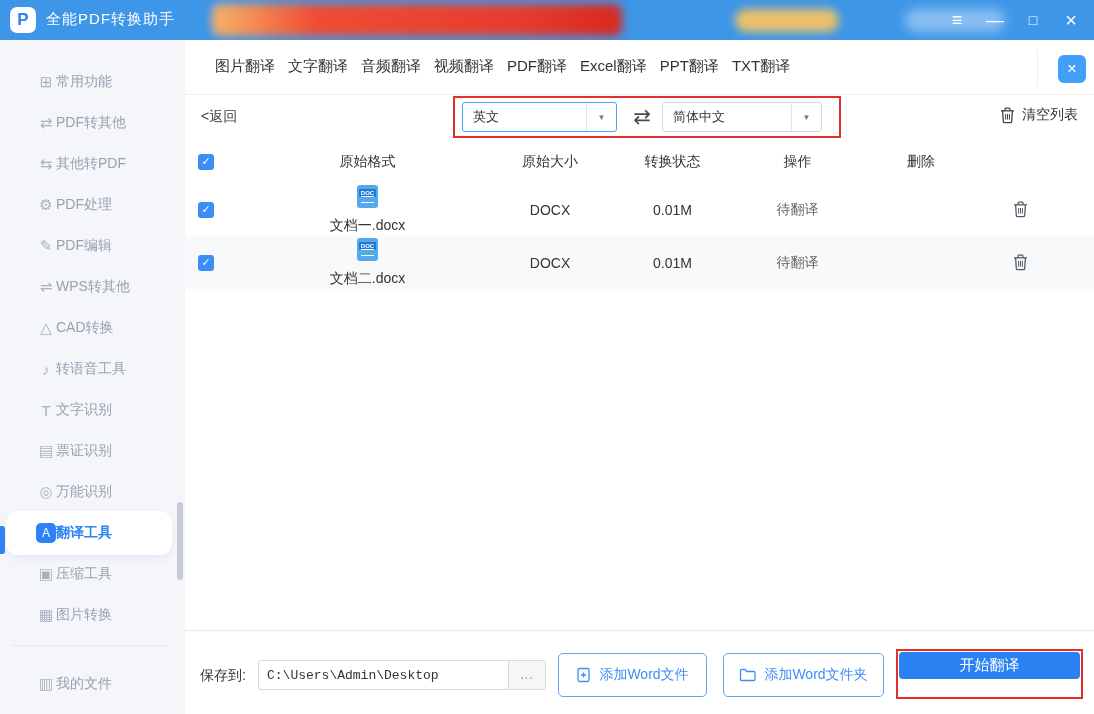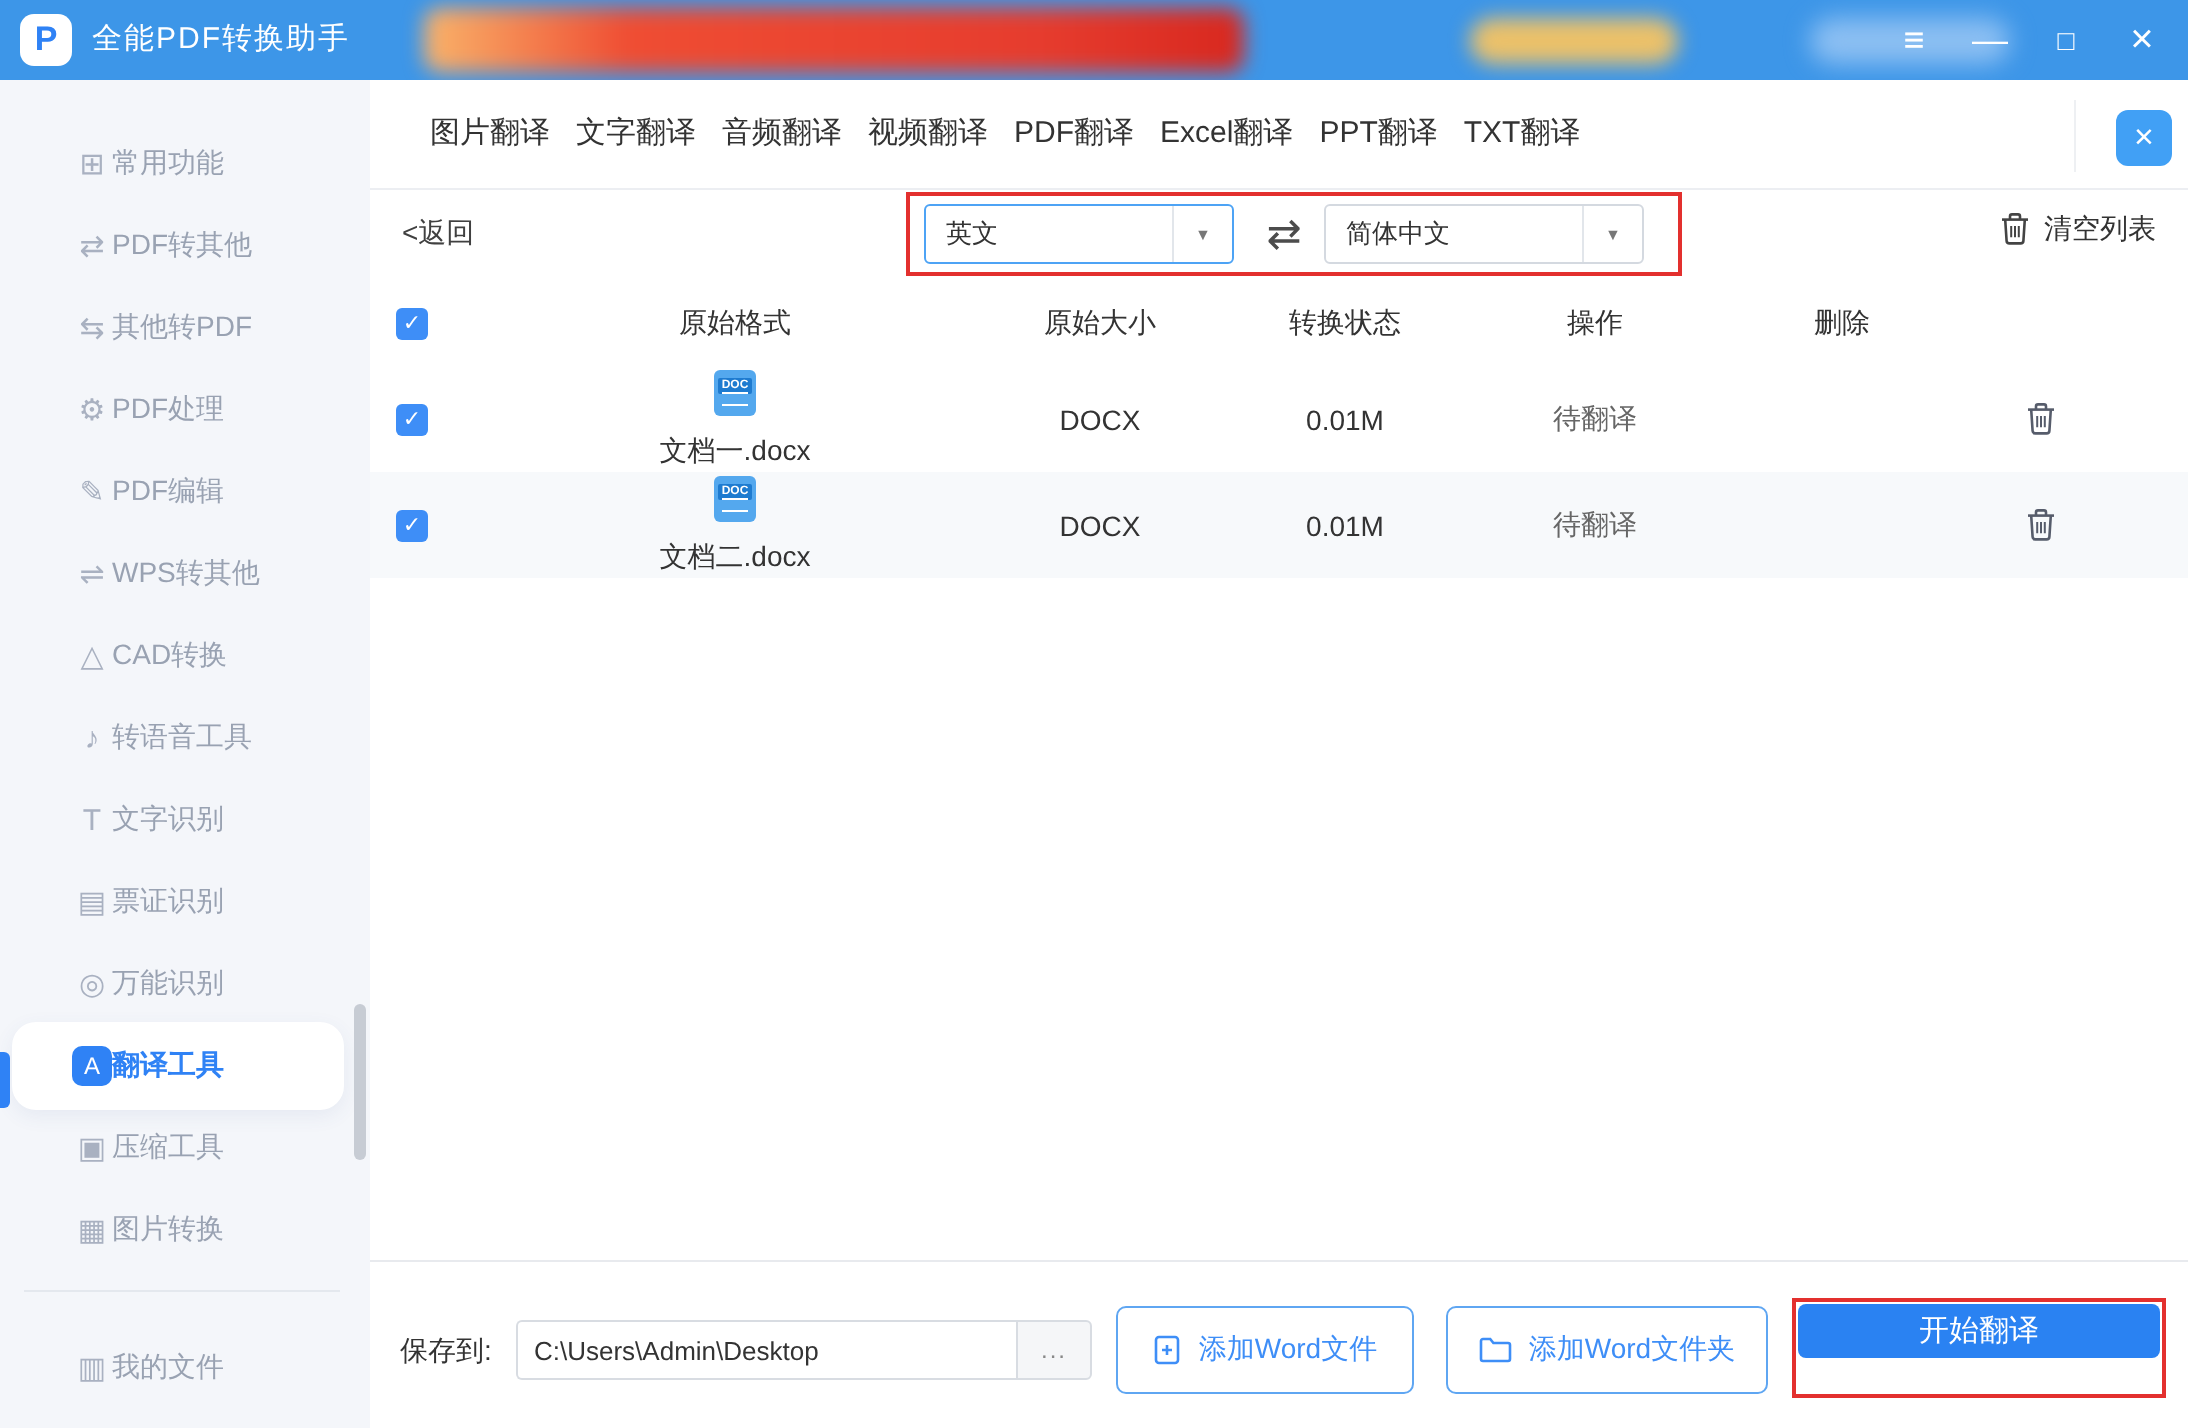--- a/index.html
+++ b/index.html
@@ -52,21 +52,21 @@
   .back-link { position:absolute; left:16px; top:68px; font-size:14px; color:#404040; }
   .lang-annotation { position:absolute; left:268px; top:56px; width:388px; height:42px; border:2px solid #E3302E; }
   .select { position:absolute; top:62px; height:30px; background:#fff; border-radius:3px; display:flex; align-items:center; }
   .select-src { left:277px; width:155px; border:1px solid #4DA3F5; }
   .select-dst { left:477px; width:160px; border:1px solid #D4D9E0; }
   .select-value { flex:1; padding-left:10px; font-size:13px; color:#333; }
   .select-arrowbox { width:30px; height:100%; border-left:1px solid #E2E6EB; display:flex; align-items:center;
     justify-content:center; font-size:8px; color:#777; }
   .swap { position:absolute; left:441px; top:62px; width:32px; height:30px; display:flex; align-items:center;
     justify-content:center; font-size:21px; color:#4c4c4c; }
-  .clear-list { position:absolute; right:16px; top:66px; display:flex; align-items:flex-start; gap:7px;
+  .clear-list { position:absolute; right:16px; top:66px; display:flex; align-items:flex-end; gap:7px;
     font-size:14px; color:#333; }
 
   
   .tbl-row { position:absolute; left:0; width:909px; display:grid;
     grid-template-columns:45px 275px 90px 155px 95px 152px 46px; align-items:center; }
   .tbl-head { top:100px; height:43px; font-size:14px; color:#333; }
   .r1 { top:143px; height:53px; }
   .r2 { top:196px; height:53px; background:#F7F9FB; }
   .cell-c { text-align:center; font-size:14px; color:#333; }
   .cell-status { text-align:center; font-size:14px; color:#666; }
@@ -79,21 +79,21 @@
     border-radius:1px; margin-top:-6px; }
   .doc-icon::after { content:""; position:absolute; left:4px; right:4px; bottom:5px; height:5px;
     border-top:1.5px solid #fff; border-bottom:1.5px solid #fff; }
   .trash-cell { display:flex; justify-content:center; }
 
   
   .footer-divider { position:absolute; left:0; top:590px; width:909px; height:1px; background:#E8EAEE; }
   .save-label { position:absolute; left:15px; top:627px; font-size:14px; color:#333; }
   .save-input { position:absolute; left:73px; top:620px; width:250px; height:30px; border:1px solid #D8DCE2;
     border-right:none; border-radius:3px 0 0 3px; font-size:13px; color:#333; padding:0 8px;
-    font-family:Liberation Sans, sans-serif; }
+    font-family:Liberation Mono, monospace; }
   .browse-btn { position:absolute; left:323px; top:620px; width:38px; height:30px; background:#F5F6F8;
     border:1px solid #D8DCE2; border-radius:0 3px 3px 0; font-size:12px; color:#888;
     display:flex; align-items:center; justify-content:center; letter-spacing:1px; }
   .outline-btn { position:absolute; top:613px; height:44px; border:1px solid #5FA6F2; border-radius:5px;
     background:#fff; color:#3E8EF7; font-size:14px; display:flex; align-items:center; justify-content:center; gap:8px; }
   .add-file-btn { left:373px; width:149px; }
   .add-folder-btn { left:538px; width:161px; }
   .start-btn { position:absolute; left:714px; top:612px; width:181px; height:27px; background:#2A82F2;
     border-radius:4px; color:#fff; font-size:15px; display:flex; align-items:center; justify-content:center; }
   .start-annotation { position:absolute; left:711px; top:609px; width:187px; height:50px; border:2px solid #E3302E; }

